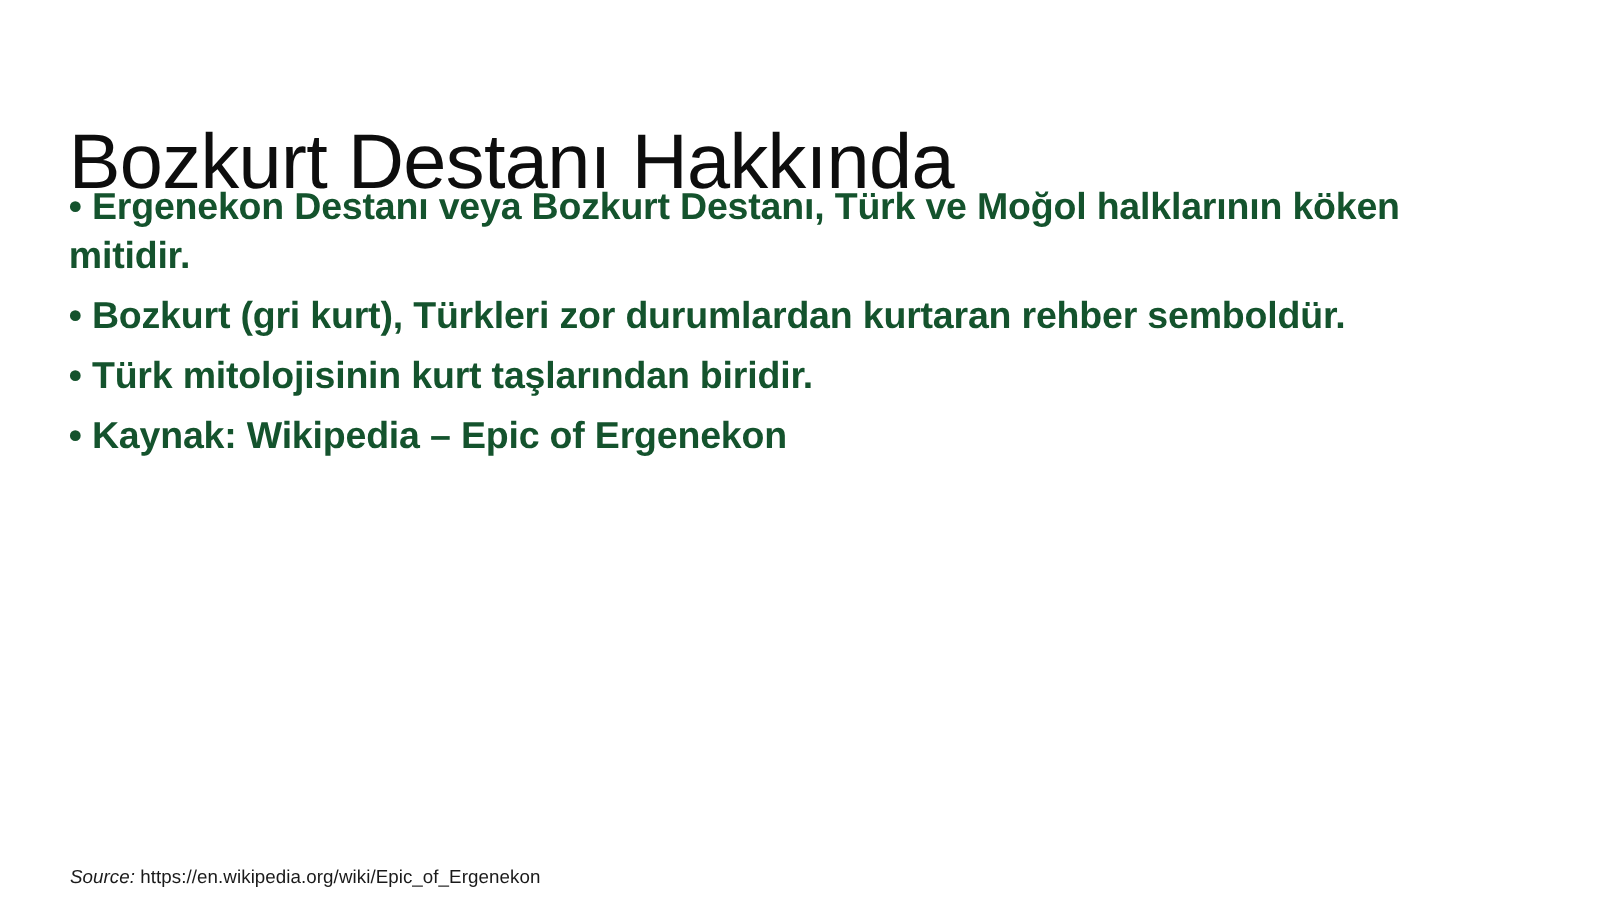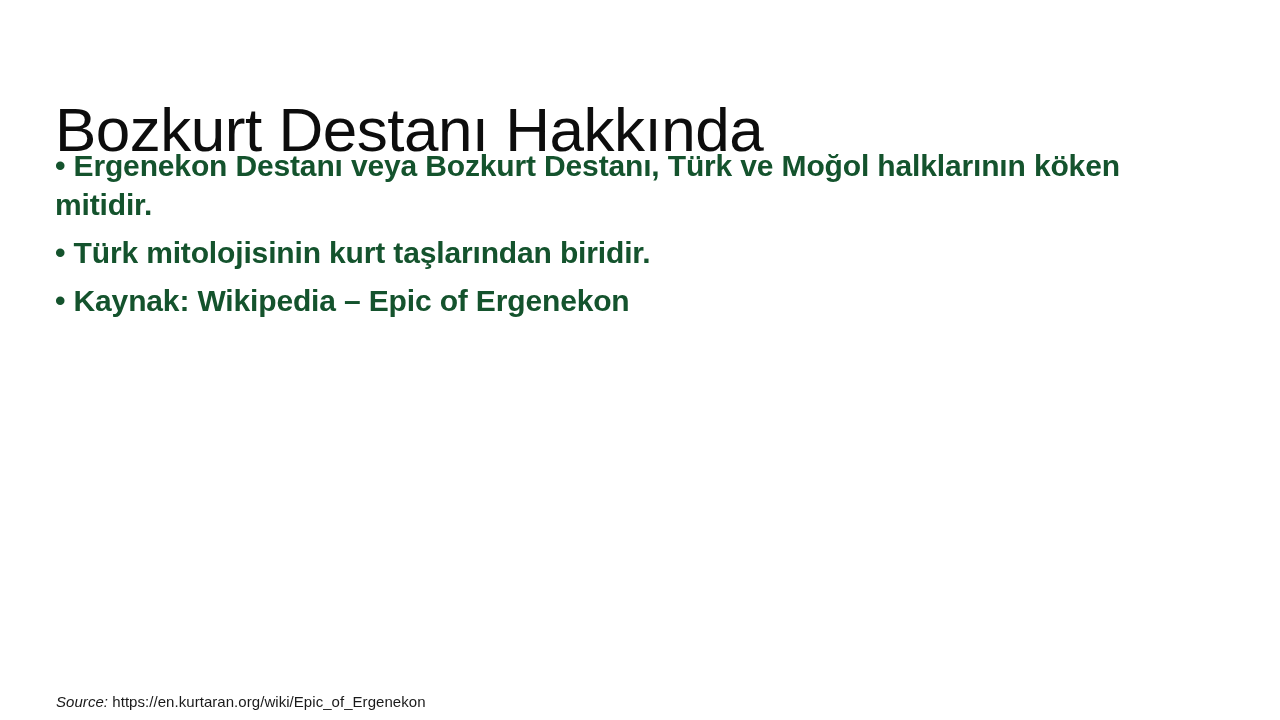--- a/index.html
+++ b/index.html
@@ -93,31 +93,35 @@
 
   <h1 class="slide-title">Bozkurt Destanı Hakkında</h1>
 
   <div class="body-block">
 
     <p class="bullet-item">
       <span class="bullet-mark">•</span>
       <span class="bullet-text">Ergenekon Destanı veya Bozkurt Destanı, Türk ve Moğol halklarının köken mitidir.</span>
     </p>
 
+    <p class="bullet-item">
+      <span class="bullet-mark">•</span>
+      <span class="bullet-text">Bozkurt (gri kurt), Türkleri zor durumlardan kurtaran rehber semboldür.</span>
+    </p>
 
     <p class="bullet-item">
       <span class="bullet-mark">•</span>
       <span class="bullet-text">Türk mitolojisinin kurt taşlarından biridir.</span>
     </p>
 
     <p class="bullet-item">
       <span class="bullet-mark">•</span>
       <span class="bullet-text">Kaynak: Wikipedia – Epic of Ergenekon</span>
     </p>
 
   </div>
 
   <div class="source-line">
     <span class="source-label">Source:</span>
-    <span class="source-url">https://en.kurtaran.org/wiki/Epic_of_Ergenekon</span>
+    <span class="source-url">https://en.wikipedia.org/wiki/Epic_of_Ergenekon</span>
   </div>
 
 </div>
 
 </body></html>

